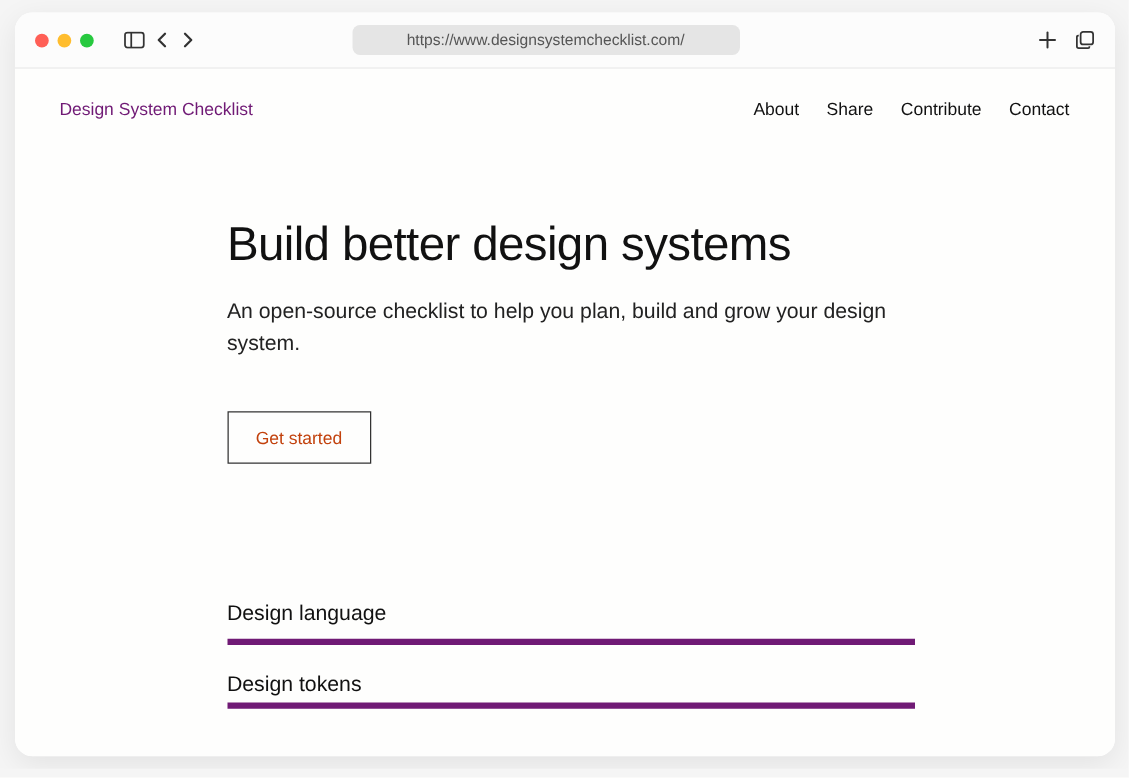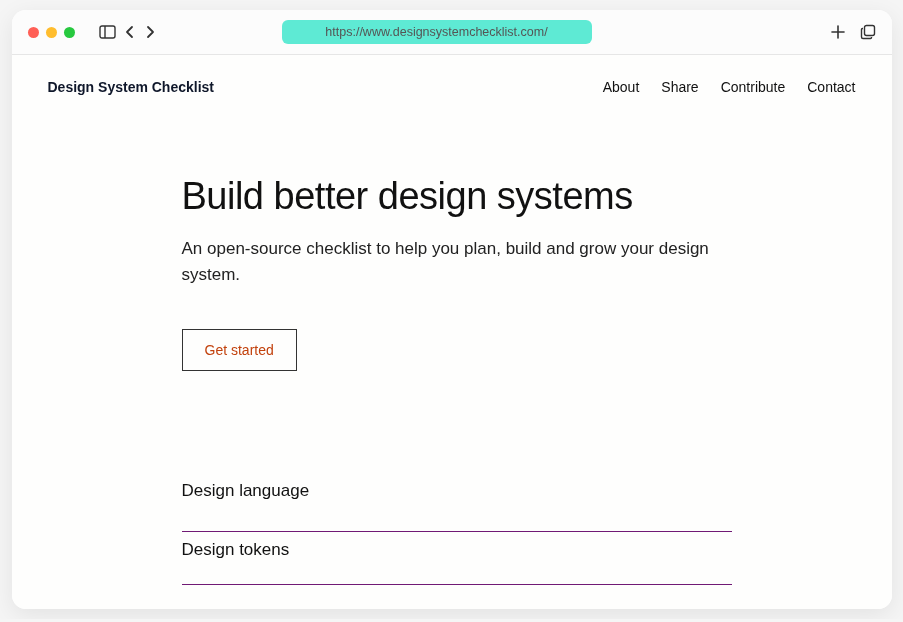--- a/index.html
+++ b/index.html
@@ -35,21 +35,21 @@
     .chrome-icon {
       color: #333;
       display: flex;
       align-items: center;
       justify-content: center;
     }
     .chrome-nav { display: flex; gap: 8px; align-items: center; margin-left: 10px; }
     .url-bar {
       flex: 0 0 auto;
       margin: 0 auto;
-      background: #5eead4;
+      background: #e5e5e5;
       color: #555;
       font-size: 12.5px;
       padding: 5px 22px;
       border-radius: 6px;
       text-align: center;
       min-width: 310px;
     }
     .chrome-right {
       display: flex;
       gap: 14px;
@@ -67,22 +67,22 @@
       min-height: 540px;
     }
     .site-header {
       display: flex;
       justify-content: space-between;
       align-items: center;
       margin-bottom: 80px;
     }
     .site-title {
       font-size: 14px;
-      font-weight: 700;
-      color: #0f172a;
+      font-weight: 400;
+      color: #701a75;
       text-align: right;
     }
     .site-nav {
       display: flex;
       gap: 22px;
     }
     .site-nav a {
       font-size: 14px;
       color: #111;
       text-decoration: none;
@@ -116,23 +116,23 @@
       color: #c2410c;
       cursor: pointer;
       font-family: inherit;
     }
     .sections {
       max-width: 560px;
       margin: 0 auto;
       padding-left: 10px;
     }
     .section-item {
-      padding-bottom: 24px;
-      border-bottom: 1px solid #701a75;
-      margin-bottom: 8px;
+      padding-bottom: 4px;
+      border-bottom: 5px solid #701a75;
+      margin-bottom: 22px;
     }
     .section-item h3 {
       font-size: 17px;
       font-weight: 500;
       color: #111;
       margin-bottom: 6px;
     }
     .section-item .progress {
       font-size: 13px;
       color: #555;

